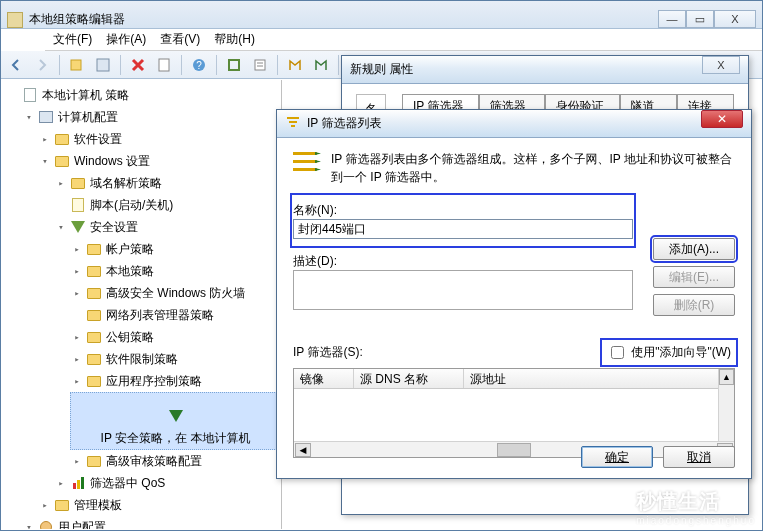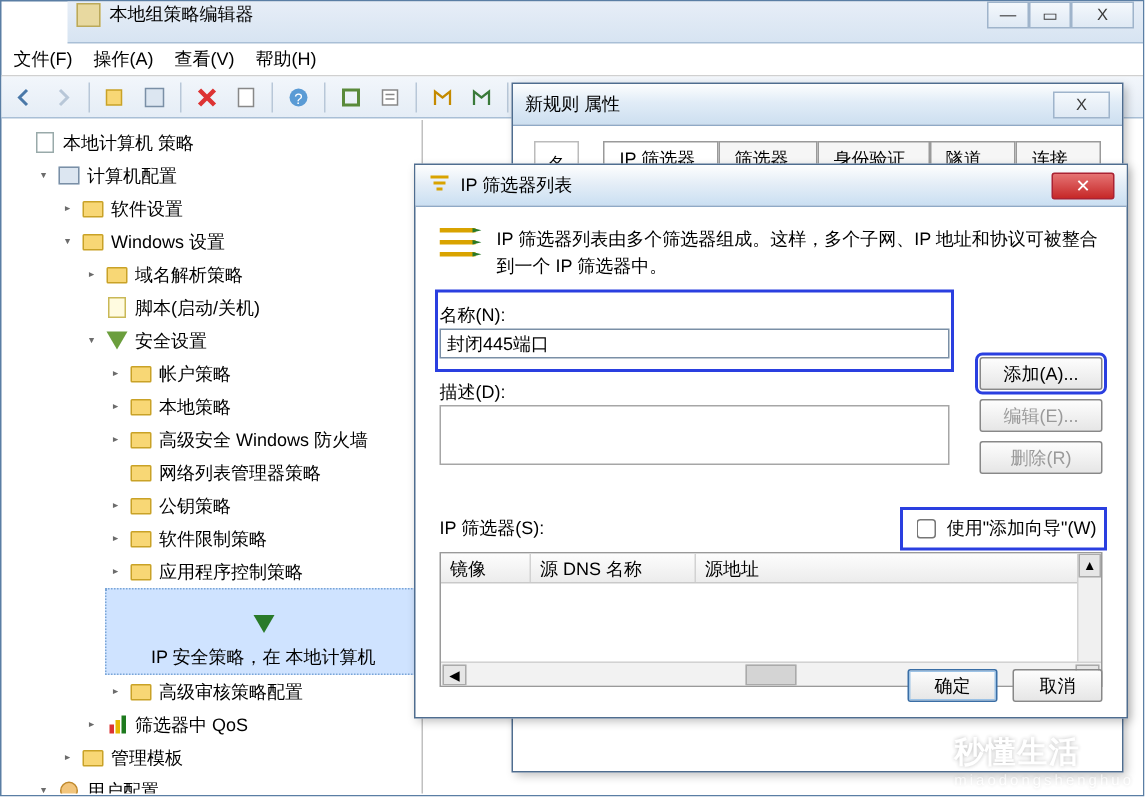--- a/index.html
+++ b/index.html
@@ -16,40 +16,39 @@
   
   .main-window {
     position: absolute; top: 0; left: 0; width: 763px; height: 531px;
     border: 1px solid #5a7ea4;
     background: #fff;
   }
   .titlebar {
     height: 28px;
     background: linear-gradient(#e7eef7, #d7e4f2);
     border-bottom: 1px solid #a9bfd6;
-    display: flex; align-items: flex-start; padding: 0 6px;
+    display: flex; align-items: flex-end; padding: 0 6px;
     justify-content: space-between;
-    margin-left: 44px;
   }
   .titlebar-left { display:flex; align-items:center; gap:6px; }
   .app-icon {
     width: 16px; height: 16px; background: #e8d9a0; border: 1px solid #bba95a;
   }
   .titlebar-text { font-size: 12px; }
   .win-btns { display:flex; gap:0; }
   .win-btn {
     width: 28px; height: 18px; border: 1px solid #9fb4cb;
     background: linear-gradient(#f4f8fc,#dfe9f4);
     display:flex; align-items:center; justify-content:center;
     font-size: 11px; color:#3a3a3a;
   }
   .win-btn.close { width: 42px; }
   .menubar {
     height: 22px; display:flex; align-items:center; gap:14px;
-    padding: 0 8px; border-bottom: 1px solid #d0d0d0;
+    padding: 0 8px; border-bottom: 1px solid #d0d0d0; margin-left: 44px;
   }
   .menu-item { color:#000; }
   .toolbar {
     height: 28px; background: linear-gradient(#f2f6fb,#e5edf6);
     border-bottom: 1px solid #a9bfd6;
     display:flex; align-items:center; padding:0 4px; gap:4px;
   }
   .tb-btn {
     width: 22px; height: 22px; border:1px solid transparent;
     display:flex; align-items:center; justify-content:center;
@@ -96,21 +95,21 @@
   .dialog {
     position:absolute;
     background:#fff;
     border:1px solid #4f6d8f;
     box-shadow: 2px 2px 6px rgba(0,0,0,.25);
   }
   .dialog .dtitle {
     height:28px;
     background: linear-gradient(#fdfefe,#e1ecf7 45%,#cddff0);
     border-bottom:1px solid #8fa9c6;
-    display:flex; align-items:center; padding:0 8px; gap:6px;
+    display:flex; padding:0 8px; gap:6px;
     justify-content:space-between;
   }
   .dtitle-left{display:flex;align-items:center;gap:6px;}
   .dialog .dbody { padding: 10px 14px; }
   .tabs { display:flex; gap:0; margin-top:8px; }
   .tab {
     padding:3px 10px; border:1px solid #9a9a9a; border-bottom:none;
     background:#f6f6f6; font-size:12px;
   }
   .tab:first-child { background:#fff; }
@@ -150,21 +149,21 @@
   .listview {
     margin-top:4px; border:1px solid #9a9a9a; height:90px; background:#fff;
     position:relative; overflow:hidden;
   }
   .lv-header { display:flex; height:20px; background:linear-gradient(#fdfdfd,#ececec); border-bottom:1px solid #c9c9c9;}
   .lv-col { padding:2px 6px; border-right:1px solid #d2d2d2; font-size:12px; }
   .lv-scroll { position:absolute; bottom:0; left:0; right:0; height:16px; background:#f2f2f2; border-top:1px solid #d2d2d2; display:flex; justify-content:space-between;}
   .lv-scroll .thumb{width:34px;height:14px;margin:1px;background:#d4d4d4;border:1px solid #aaa;}
   .lv-scroll .arrow{width:16px;height:14px;margin:1px;background:#e6e6e6;border:1px solid #aaa;display:flex;align-items:center;justify-content:center;font-size:9px;}
   .dlg-buttons { position:absolute; right:16px; bottom:10px; display:flex; gap:10px; }
-  .dlg-buttons .btn { width:60px; }
+  .dlg-buttons .btn { width:72px;text-decoration:underline; }
   .dlg-buttons .btn.ok { border:1px solid #3a6ea5; box-shadow:0 0 0 1px #9cc2e5 inset; }
   .hl-blue { outline:2px solid #2a3fe0; outline-offset:1px; }
   .watermark {
     position:absolute; right:6px; bottom:4px; color:#fff; font-size:20px; font-weight:bold;
     text-shadow:0 0 3px rgba(0,0,0,.3); opacity:.85; letter-spacing:1px;
   }
   .watermark small{display:block;font-size:10px;font-weight:normal;letter-spacing:2px;opacity:.6;}
   .vscroll {
     position:absolute; right:0; top:0; bottom:0; width:16px;
     background:#f0f0f0; border-left:1px solid #d2d2d2;

